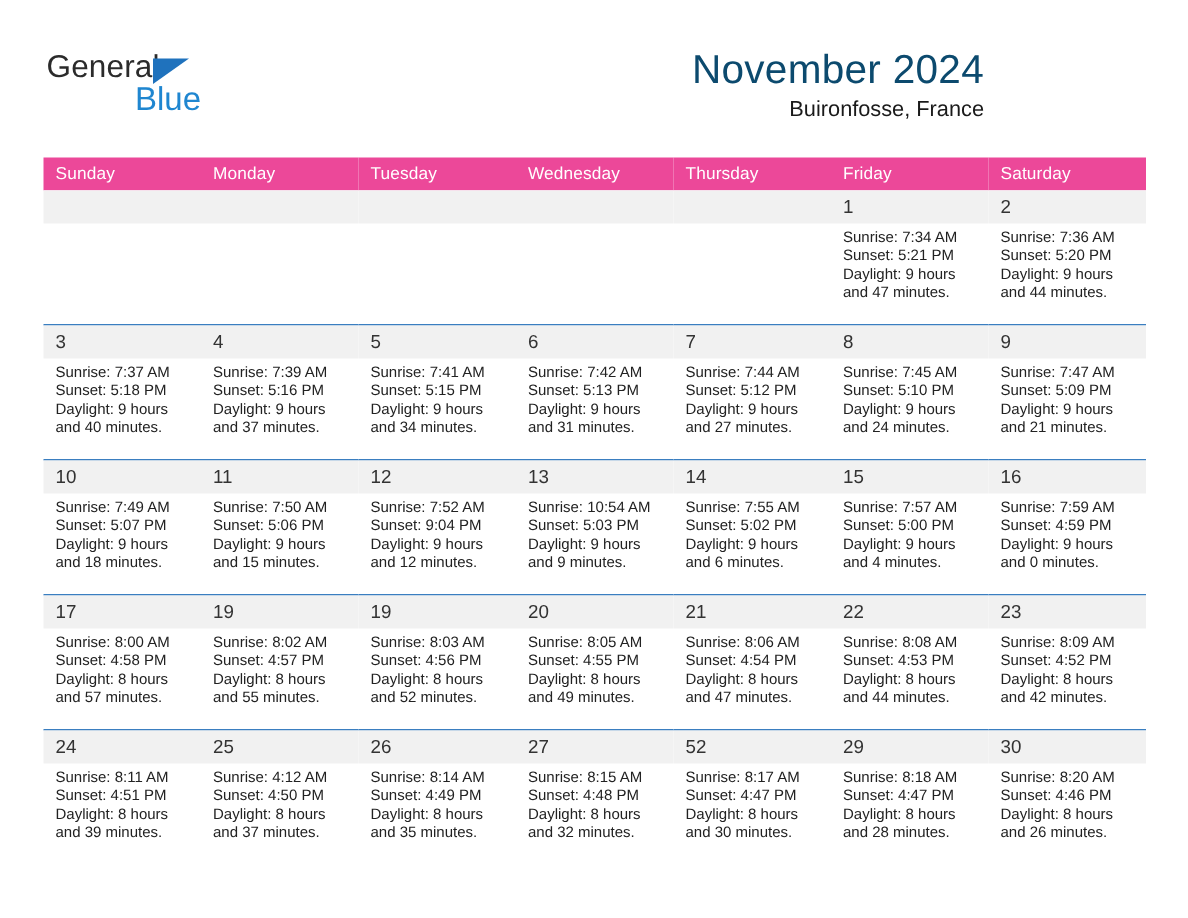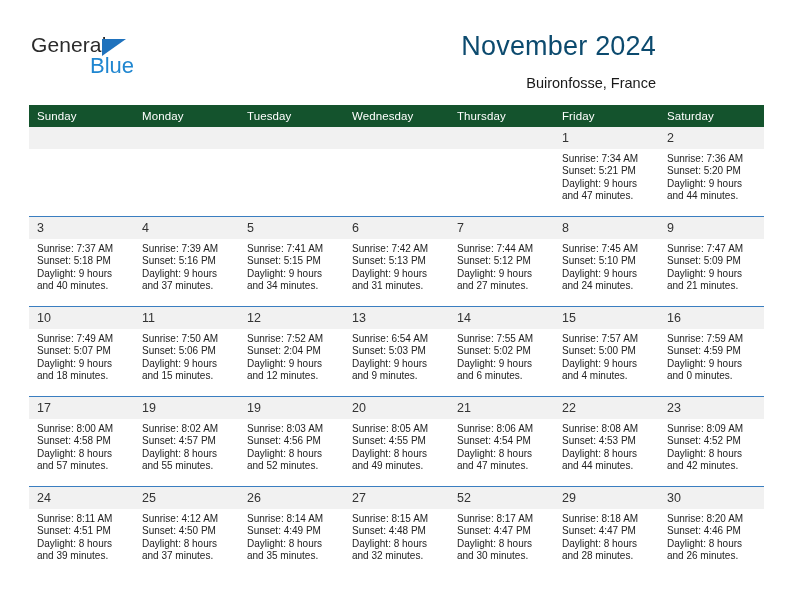--- a/index.html
+++ b/index.html
@@ -72,38 +72,38 @@
     text-align: right;
   }
   .cal-title {
     font-size: 27px;
     font-weight: 400;
     color: #0c4a6e;
     line-height: 32px;
     letter-spacing: 0.2px;
   }
   .cal-subtitle {
-    margin-top: 12px;
+    margin-top: 2px;
     font-size: 14.5px;
     font-weight: 400;
     color: #1a1a1a;
     line-height: 18px;
   }
 
   
   .calendar {
     position: absolute;
     left: 29px;
     top: 105px;
     width: 735px;
     border-collapse: collapse;
     table-layout: fixed;
   }
   .calendar th {
-    background: #14532d;
+    background: #ec4899;
     color: #ffffff;
     font-size: 11.5px;
     font-weight: 400;
     text-align: left;
     padding: 5px 0 5px 8px;
     height: 19px;
     box-sizing: border-box;
     border: none;
     letter-spacing: 0.1px;
   }
@@ -326,31 +326,31 @@
                 <div>Daylight: 9 hours</div>
                 <div>and 15 minutes.</div>
               </div>
             </div>
           </td>
           <td>
             <div class="daycell">
               <div class="daynum">12</div>
               <div class="dayinfo">
                 <div>Sunrise: 7:52 AM</div>
-                <div>Sunset: 2:04 PM</div>
+                <div>Sunset: 9:04 PM</div>
                 <div>Daylight: 9 hours</div>
                 <div>and 12 minutes.</div>
               </div>
             </div>
           </td>
           <td>
             <div class="daycell">
               <div class="daynum">13</div>
               <div class="dayinfo">
-                <div>Sunrise: 6:54 AM</div>
+                <div>Sunrise: 10:54 AM</div>
                 <div>Sunset: 5:03 PM</div>
                 <div>Daylight: 9 hours</div>
                 <div>and 9 minutes.</div>
               </div>
             </div>
           </td>
           <td>
             <div class="daycell">
               <div class="daynum">14</div>
               <div class="dayinfo">

